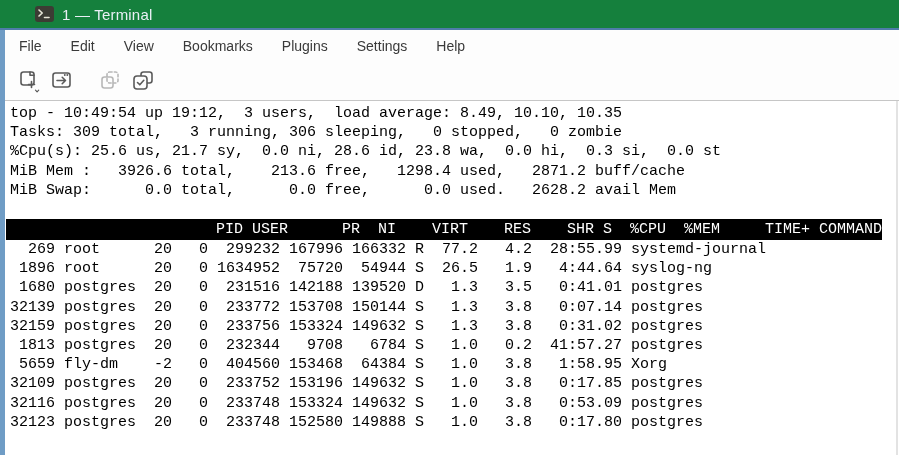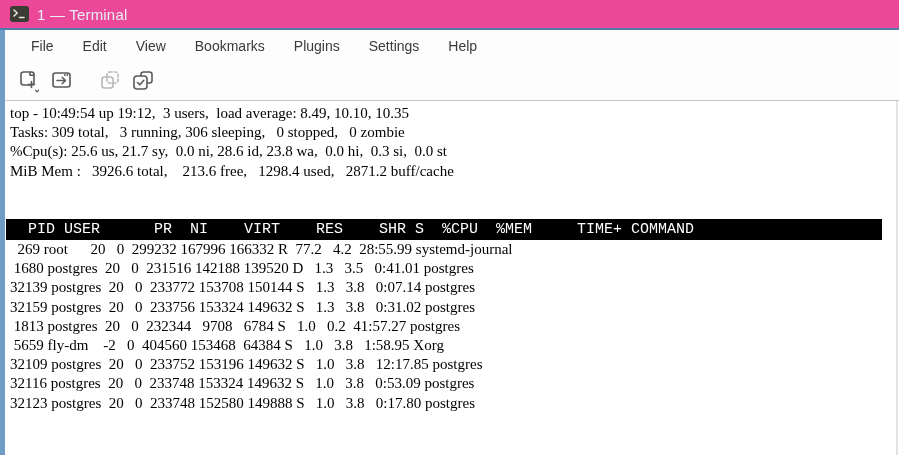--- a/index.html
+++ b/index.html
@@ -2,58 +2,58 @@
 <html><head>
 <meta charset="utf-8">
 <style>
   * { margin:0; padding:0; box-sizing:border-box; }
   html,body { width:899px; height:455px; overflow:hidden; background:#fff;
               font-family:"Liberation Sans", sans-serif; }
   .window { position:relative; width:899px; height:455px; background:#fdfdfd; }
 
   
   .titlebar { position:absolute; left:0; top:0; width:899px; height:30px;
-              background:#ec4899; border-bottom:2px solid #4e7ca9;
-              display:flex; align-items:center; }
+              background:#15803d; border-bottom:2px solid #4e7ca9;
+              display:flex; align-items:center;padding-left:25px; }
   .title-icon { width:19px; height:16px; margin-left:10px; background:#3c3c34;
                 border-radius:3px; position:relative; flex:0 0 auto; }
   .title-icon svg { position:absolute; left:1px; top:1px; }
   .title-text { color:#e9eff5; font-size:15px; margin-left:8px; letter-spacing:.2px; }
 
   
   .left-strip { position:absolute; left:0; top:30px; width:5px; height:425px;
                 background:#6f9cc5; }
 
   
   .menubar { position:absolute; left:5px; top:30px; right:0; height:32px;
              background:#fdfdfd; display:flex; align-items:center;
-             padding-left:21px; gap:19px; }
+             padding-left:9px; gap:19px; }
   .menu-item { font-size:14px; color:#3a3a3a; padding:3px 5px; cursor:default; }
 
   
   .toolbar { position:absolute; left:5px; top:62px; right:0; height:38px;
              background:#fdfdfd; display:flex; align-items:center; padding-left:9px; }
   .tbtn { width:30px; height:30px; display:flex; align-items:center;
           justify-content:center; border-radius:3px; }
   .tbtn + .tbtn { margin-left:3px; }
   .tbtn.gap { margin-left:18px; }
   .tbtn svg { stroke:#5a5a5a; fill:none; stroke-width:1.6; stroke-linecap:round;
               stroke-linejoin:round; }
   .tbtn.disabled svg { stroke:#b7b7b7; }
 
   
   .terminal { position:absolute; left:5px; top:100px; right:0; bottom:0;
               background:#ffffff; border-top:1px solid #c6c6c6; overflow:hidden;
               font-family:"Liberation Mono", monospace; font-size:15px;
               line-height:19.2px; color:#000; }
-  .tline, .trow { white-space:pre;font-family:Liberation Serif, serif; }
+  .tline, .trow { white-space:pre; }
   .summary { position:absolute; left:5px; top:3px; }
   .band { position:absolute; left:1px; top:118px; width:876px; height:21px;
           background:#000; }
-  .band .hline { color:#fff; white-space:pre; line-height:21px; padding-left:4px; }
+  .band .hline { color:#fff; white-space:pre; line-height:21px; padding-left:4px;text-align:right; }
   .rows { position:absolute; left:5px; top:139px; }
   .scroll-edge { position:absolute; right:1px; top:0; bottom:0; width:2px;
                  background:#e3e3e3; }
 </style>
 </head>
 <body>
 
 <div class="window">
 
   <div class="titlebar">
@@ -108,34 +108,36 @@
       </svg>
     </div>
   </div>
 
   <div class="terminal">
     <div class="summary">
       <div class="tline">top - 10:49:54 up 19:12,  3 users,  load average: 8.49, 10.10, 10.35</div>
       <div class="tline">Tasks: 309 total,   3 running, 306 sleeping,   0 stopped,   0 zombie</div>
       <div class="tline">%Cpu(s): 25.6 us, 21.7 sy,  0.0 ni, 28.6 id, 23.8 wa,  0.0 hi,  0.3 si,  0.0 st</div>
       <div class="tline">MiB Mem :   3926.6 total,    213.6 free,   1298.4 used,   2871.2 buff/cache</div>
+      <div class="tline">MiB Swap:      0.0 total,      0.0 free,      0.0 used.   2628.2 avail Mem</div>
     </div>
 
     <div class="band">
       <div class="hline">  PID USER      PR  NI    VIRT    RES    SHR S  %CPU  %MEM     TIME+ COMMAND</div>
     </div>
 
     <div class="rows">
       <div class="trow">  269 root      20   0  299232 167996 166332 R  77.2   4.2  28:55.99 systemd-journal</div>
+      <div class="trow"> 1896 root      20   0 1634952  75720  54944 S  26.5   1.9   4:44.64 syslog-ng</div>
       <div class="trow"> 1680 postgres  20   0  231516 142188 139520 D   1.3   3.5   0:41.01 postgres</div>
       <div class="trow">32139 postgres  20   0  233772 153708 150144 S   1.3   3.8   0:07.14 postgres</div>
       <div class="trow">32159 postgres  20   0  233756 153324 149632 S   1.3   3.8   0:31.02 postgres</div>
       <div class="trow"> 1813 postgres  20   0  232344   9708   6784 S   1.0   0.2  41:57.27 postgres</div>
       <div class="trow"> 5659 fly-dm    -2   0  404560 153468  64384 S   1.0   3.8   1:58.95 Xorg</div>
-      <div class="trow">32109 postgres  20   0  233752 153196 149632 S   1.0   3.8   12:17.85 postgres</div>
+      <div class="trow">32109 postgres  20   0  233752 153196 149632 S   1.0   3.8   0:17.85 postgres</div>
       <div class="trow">32116 postgres  20   0  233748 153324 149632 S   1.0   3.8   0:53.09 postgres</div>
       <div class="trow">32123 postgres  20   0  233748 152580 149888 S   1.0   3.8   0:17.80 postgres</div>
     </div>
 
     <div class="scroll-edge"></div>
   </div>
 
 </div>
 
 </body></html>

